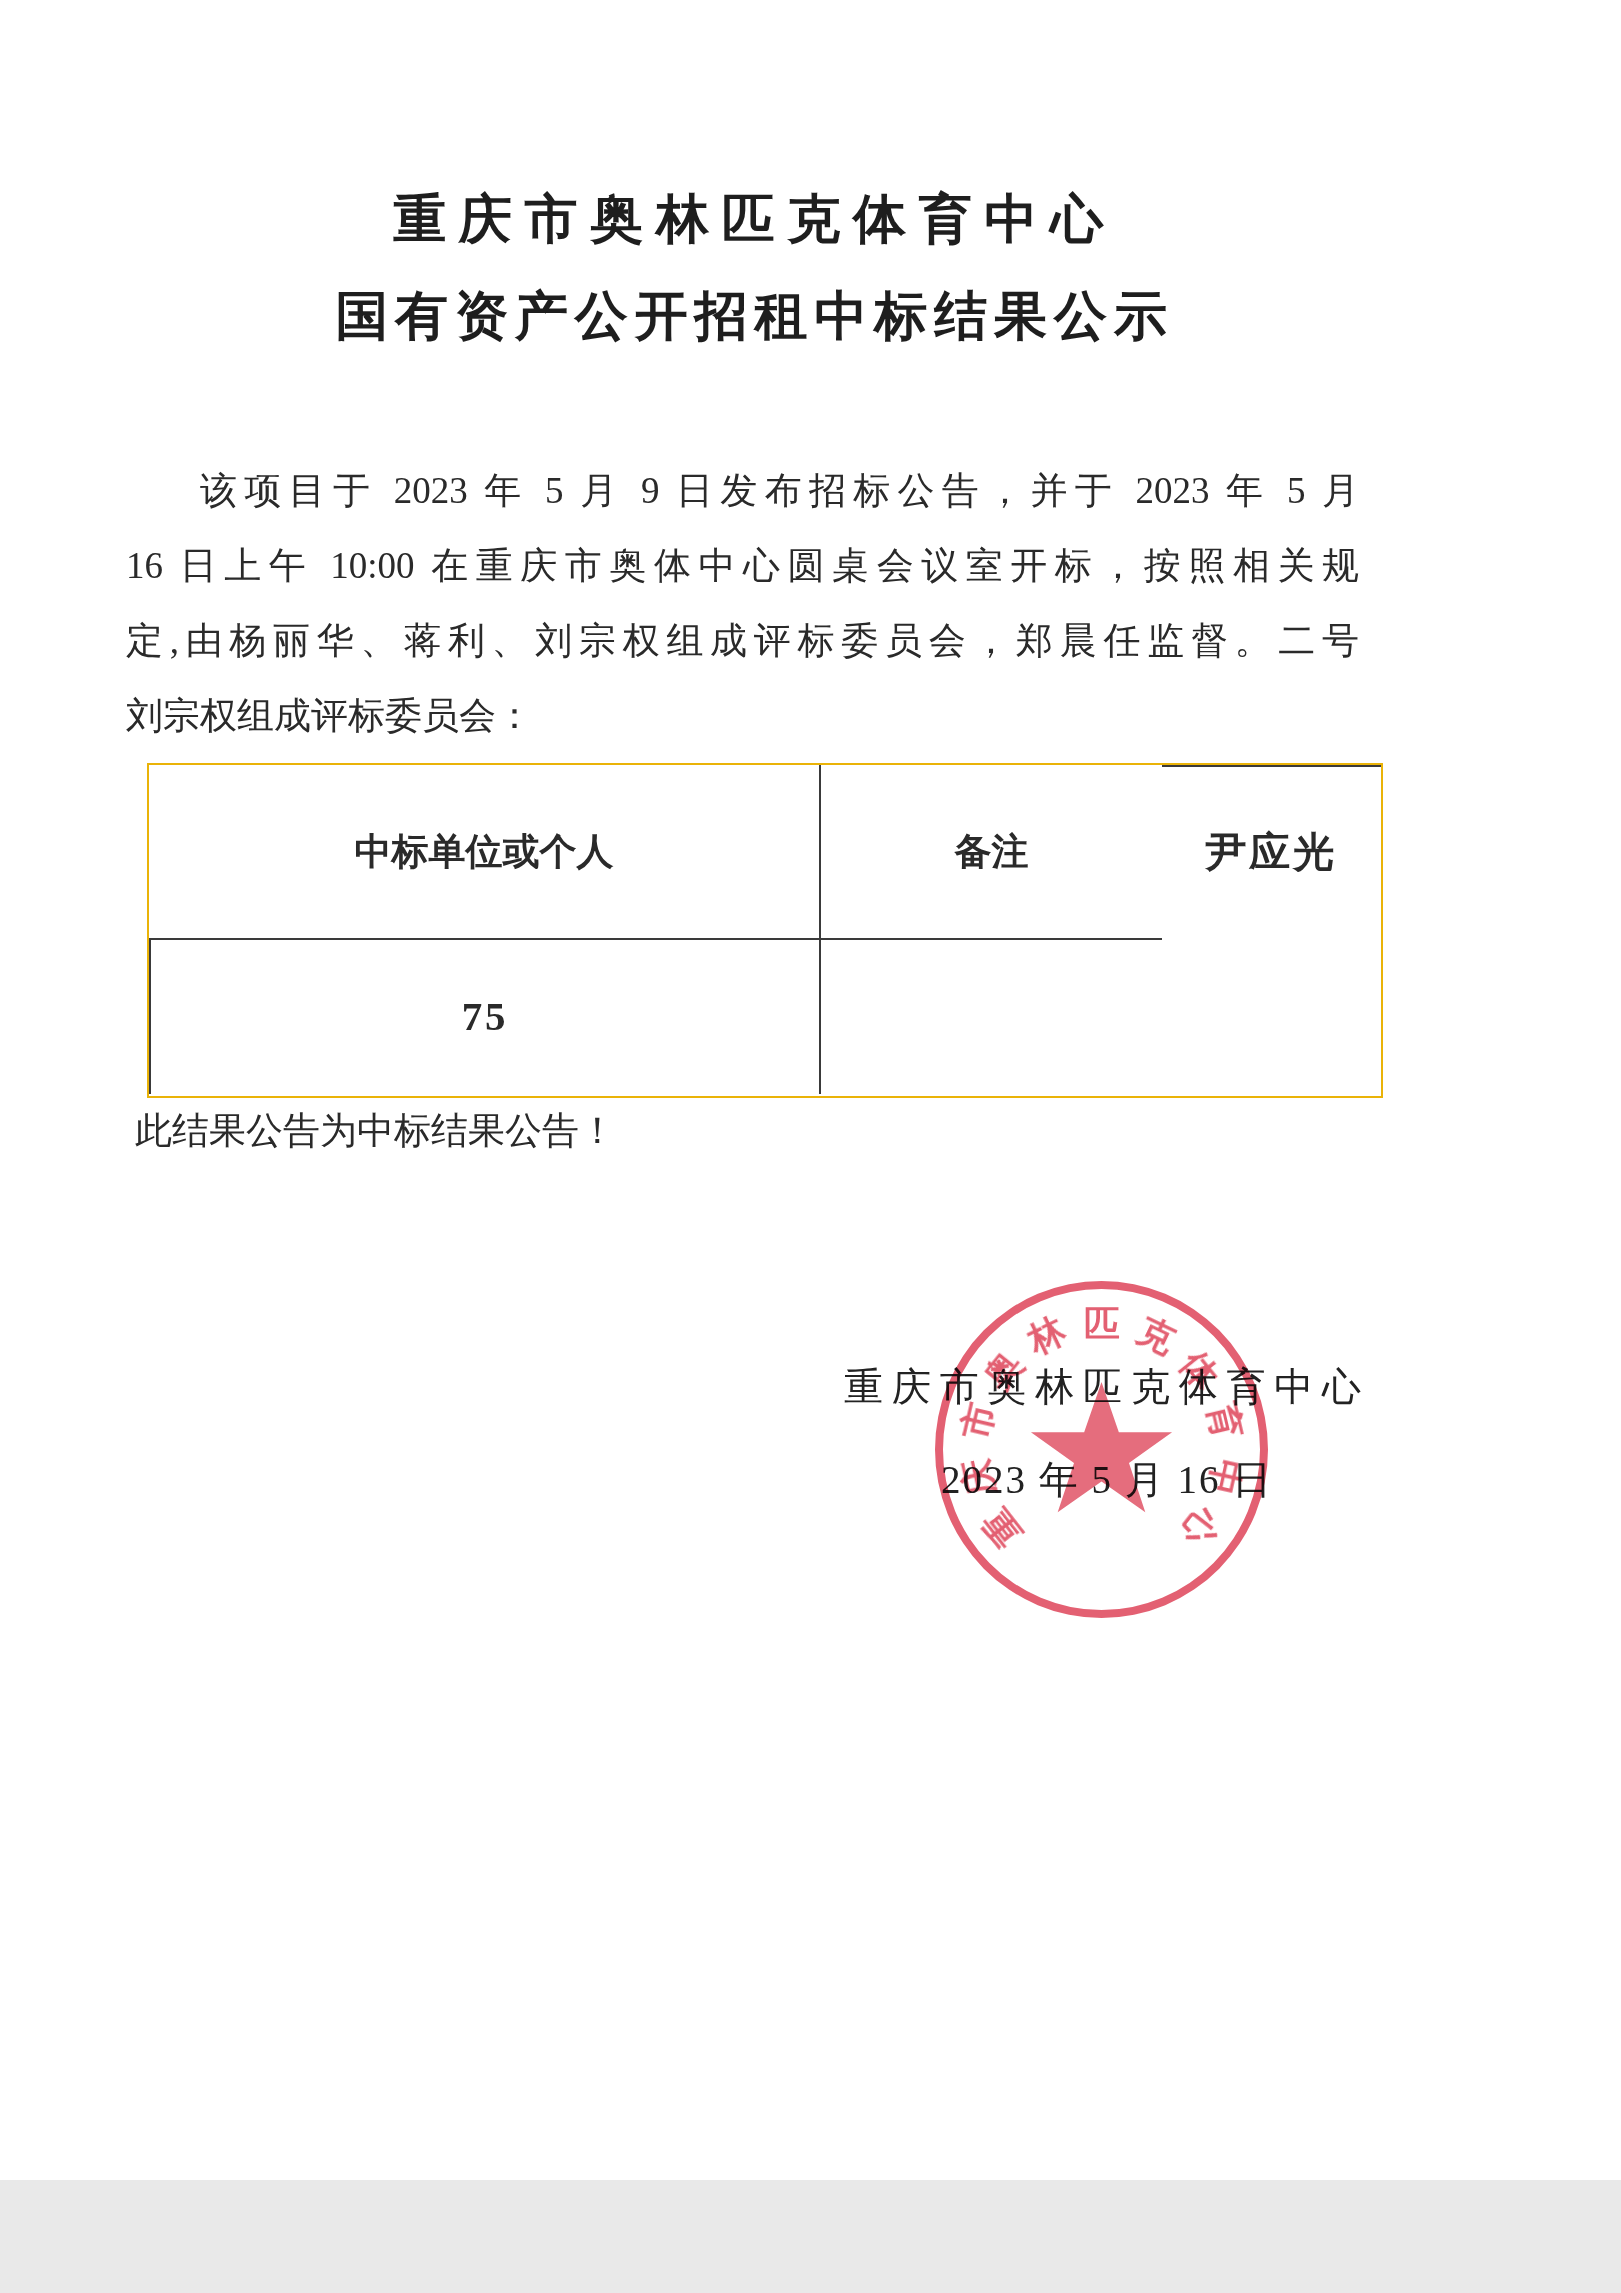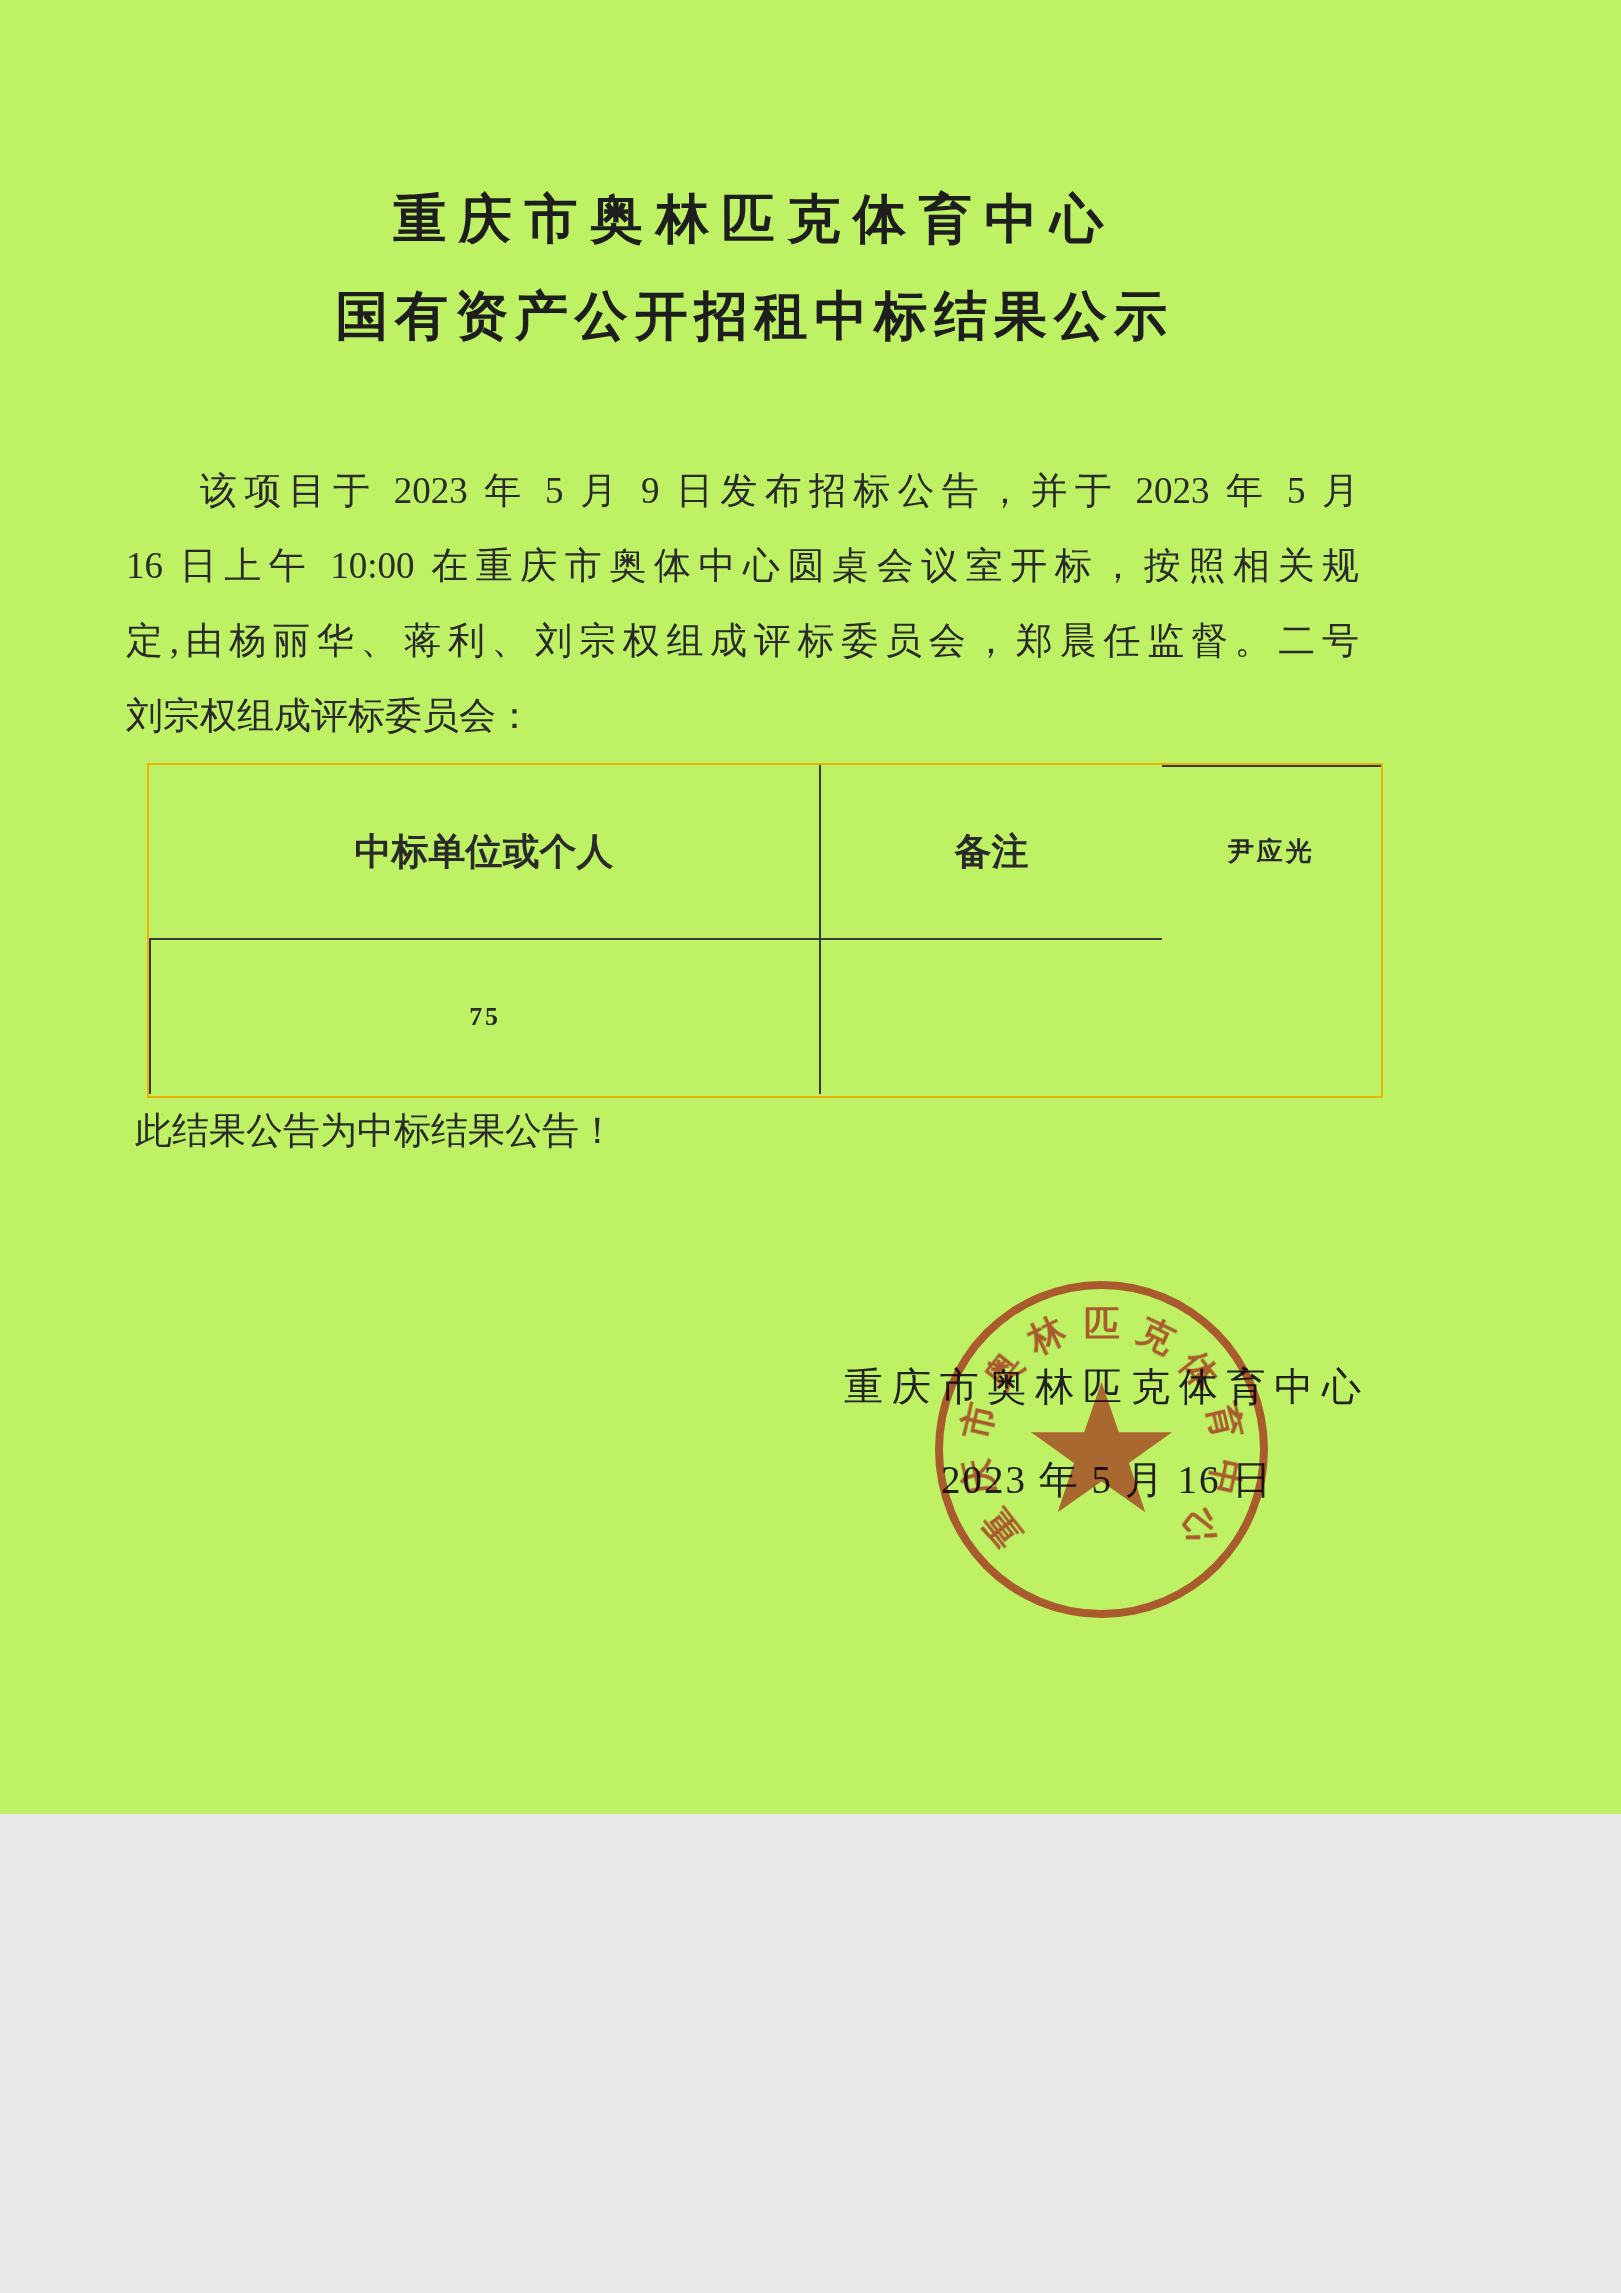--- a/index.html
+++ b/index.html
@@ -1,21 +1,21 @@
 <!DOCTYPE html>
 <html><head>
 <meta charset="utf-8">
 <style>
   html,body{margin:0;padding:0;}
   body{background:#e9e9e9;}
   .page{
     position:relative;
-    width:1621px;height:1814px;
+    width:1621px;height:2180px;
     margin:0 auto;
-    background:#bef264;
+    background:#ffffff;
     overflow:hidden;
     font-family:"Liberation Serif","DejaVu Serif",serif;
     color:#262626;
   }
   .doc-title{
     position:absolute;left:137px;width:1235px;
     text-align:center;font-weight:700;
     font-size:53px;line-height:63px;color:#1e1e1e;
   }
   .doc-title.t1{top:188px;letter-spacing:12.7px;}
@@ -37,21 +37,21 @@
     font-weight:bold;
   }
   .cell{
     display:flex;align-items:center;justify-content:center;
     font-size:37px;color:#2a2a2a;text-align:center;
     border-left:2px solid #3a3a3a;border-top:2px solid #3a3a3a;
     flex-direction:column;line-height:1.55;
   }
   .cell.c0{border-left:none;}
   .cell.r0{border-top:none;}
-  .cell .big{font-size:26px;letter-spacing:2.9px;}
+  .cell .big{font-size:41px;letter-spacing:2.9px;}
   .note{
     position:absolute;left:135px;top:1106px;
     font-size:37px;line-height:49px;color:#2a2a2a;
   }
   .sign{
     position:absolute;left:823px;top:1362px;width:568px;
     text-align:center;color:#222;
   }
   .sign .org{font-size:39px;letter-spacing:8.8px;line-height:49px;}
   .sign .date{font-size:39px;letter-spacing:2px;line-height:49px;margin-top:44px;}

